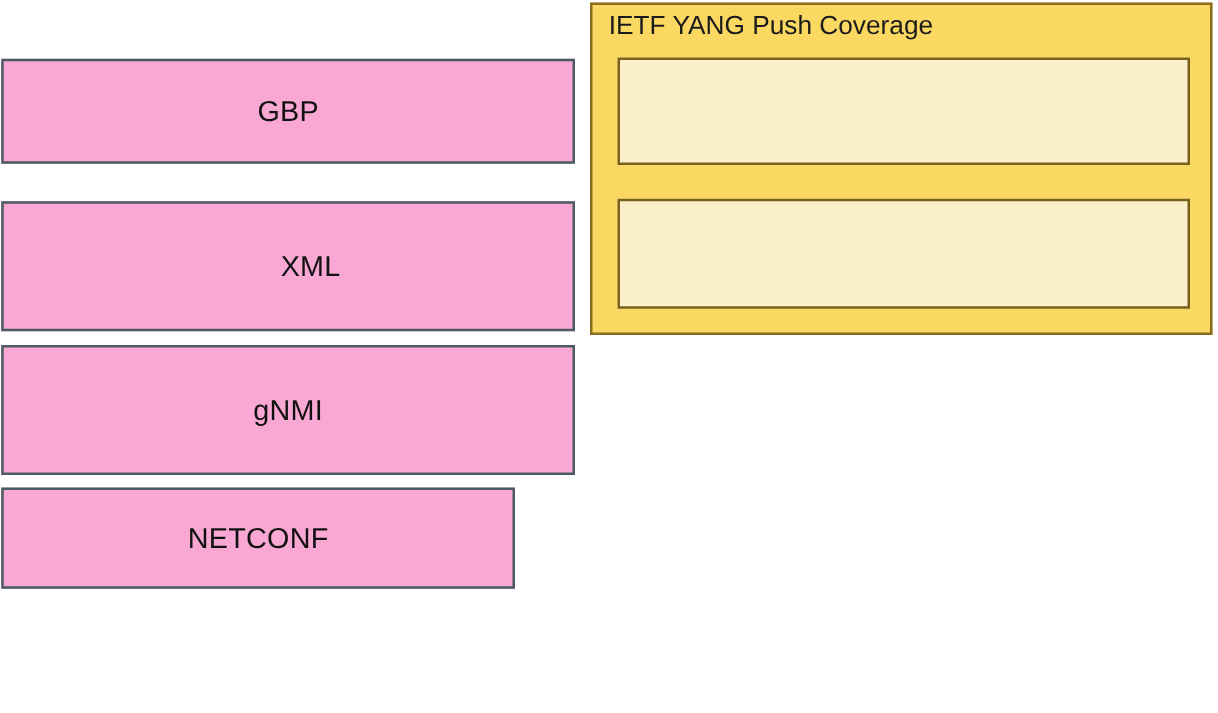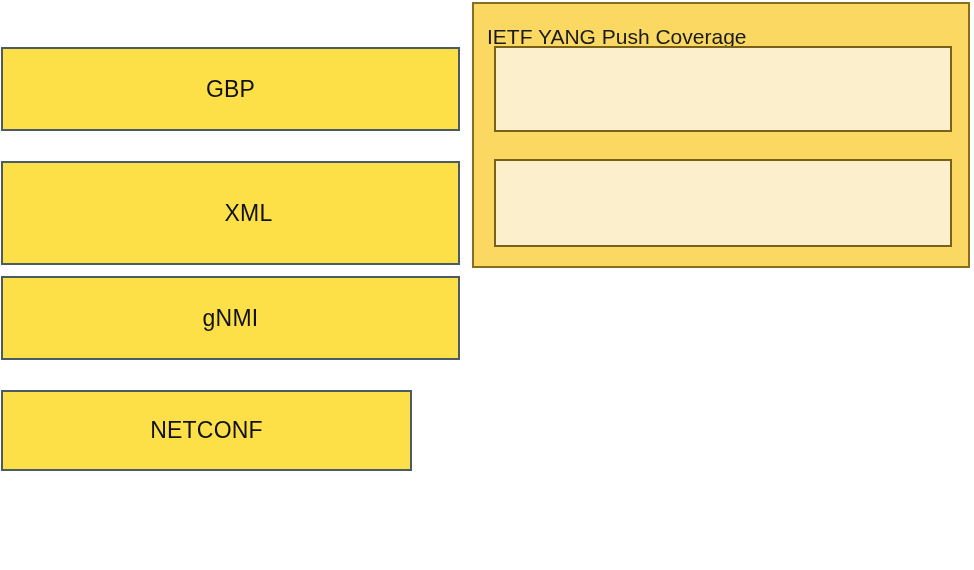--- a/index.html
+++ b/index.html
@@ -22,58 +22,57 @@
     top: 0;
     width: 974px;
     height: 570px;
     background: #ffffff;
   }
 
   
   .protocol-box {
     position: absolute;
     box-sizing: border-box;
-    background: #fde047;
+    background: #f9a8d4;
     border: 2px solid #4A5B63;
     display: flex;
     align-items: center;
     justify-content: center;
   }
   .protocol-label {
     font-size: 23px;
     color: #111111;
     letter-spacing: 0.2px;
     line-height: 1;
     white-space: nowrap;
   }
 
   .protocol-box.box-0 { left: 1px;  top: 47px;  width: 459px; height: 84px; }
   .protocol-box.box-1 { left: 1px;  top: 161px; width: 459px; height: 104px; padding-left: 36px; }
-  .protocol-box.box-2 { left: 1px;  top: 276px; width: 459px; height: 84px; }
+  .protocol-box.box-2 { left: 1px;  top: 276px; width: 459px; height: 104px; }
   .protocol-box.box-3 { left: 1px;  top: 390px; width: 411px; height: 81px; }
 
   
   .coverage-panel {
     position: absolute;
     box-sizing: border-box;
     background: #FAD862;
     border: 2px solid #8A6D1F;
   }
   .coverage-panel.panel-0 { left: 472px; top: 2px;   width: 498px; height: 266px; }
   .coverage-panel.panel-1 { left: 472px; top: 300px; width: 498px; height: 268px; }
 
   .coverage-title {
     position: absolute;
     left: 13px;
     top: 3px;
     font-size: 21px;
     color: #1A1A1A;
     line-height: 28px;
     white-space: nowrap;
-    margin-top: 16px;
   }
 
   .coverage-slot {
     position: absolute;
     box-sizing: border-box;
     background: #FCEFCB;
     border: 2px solid #7A6119;
     left: 20px;
     width: 458px;
   }

